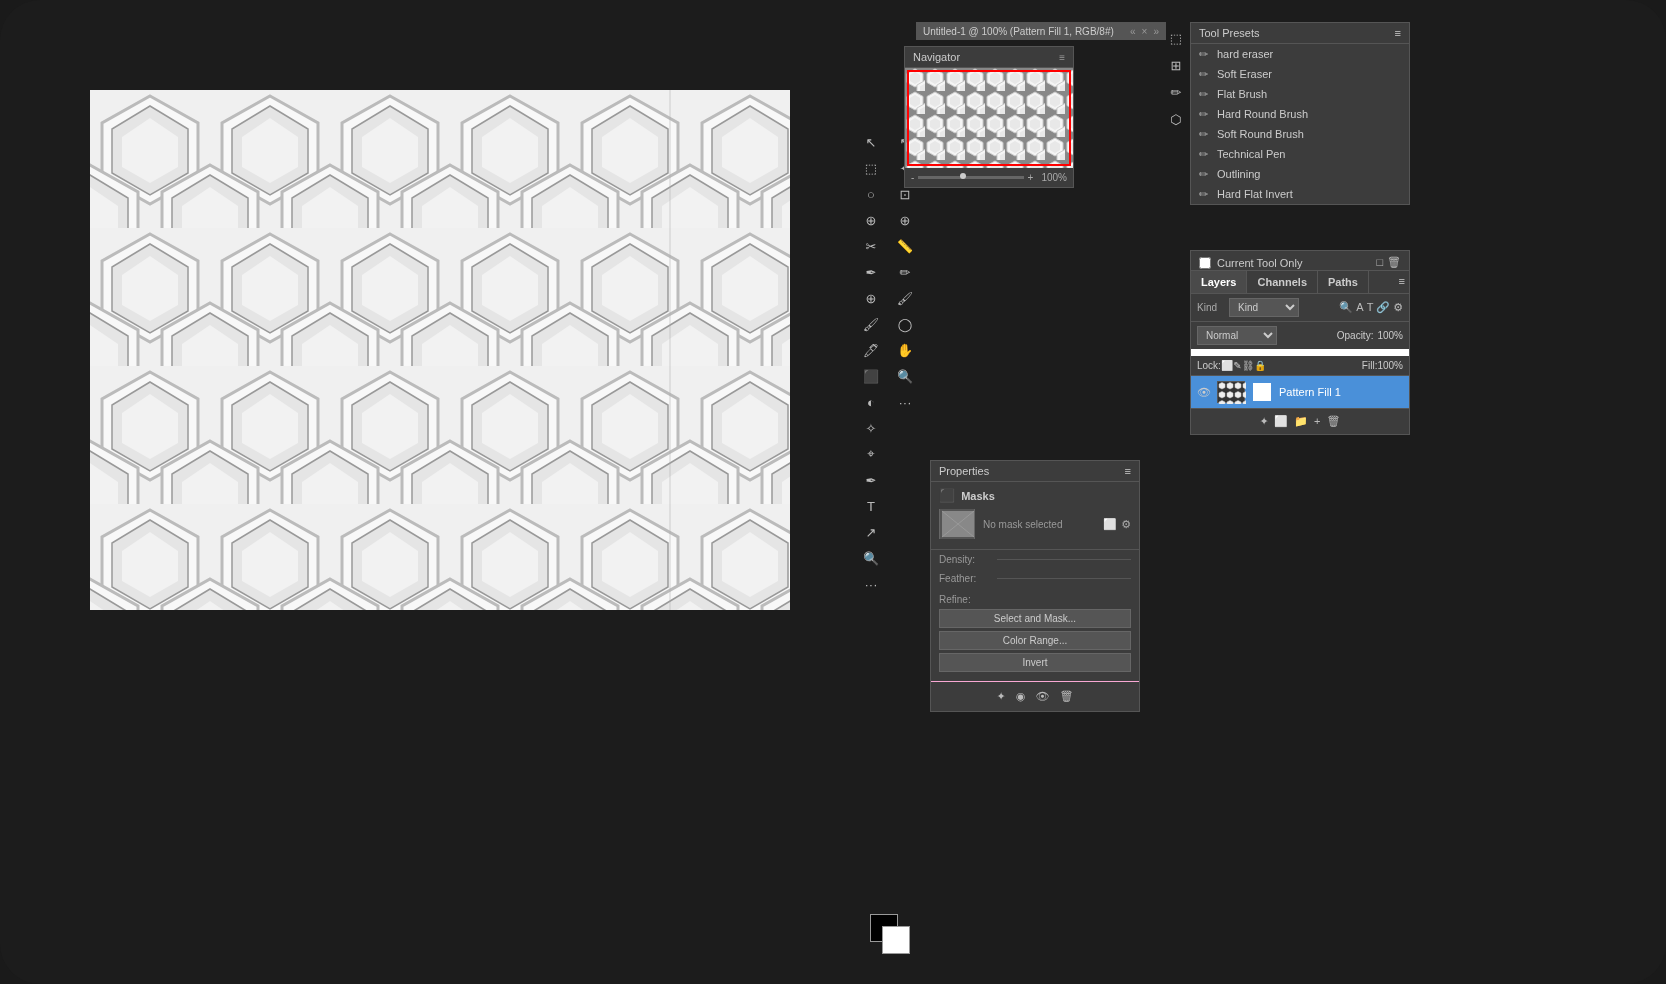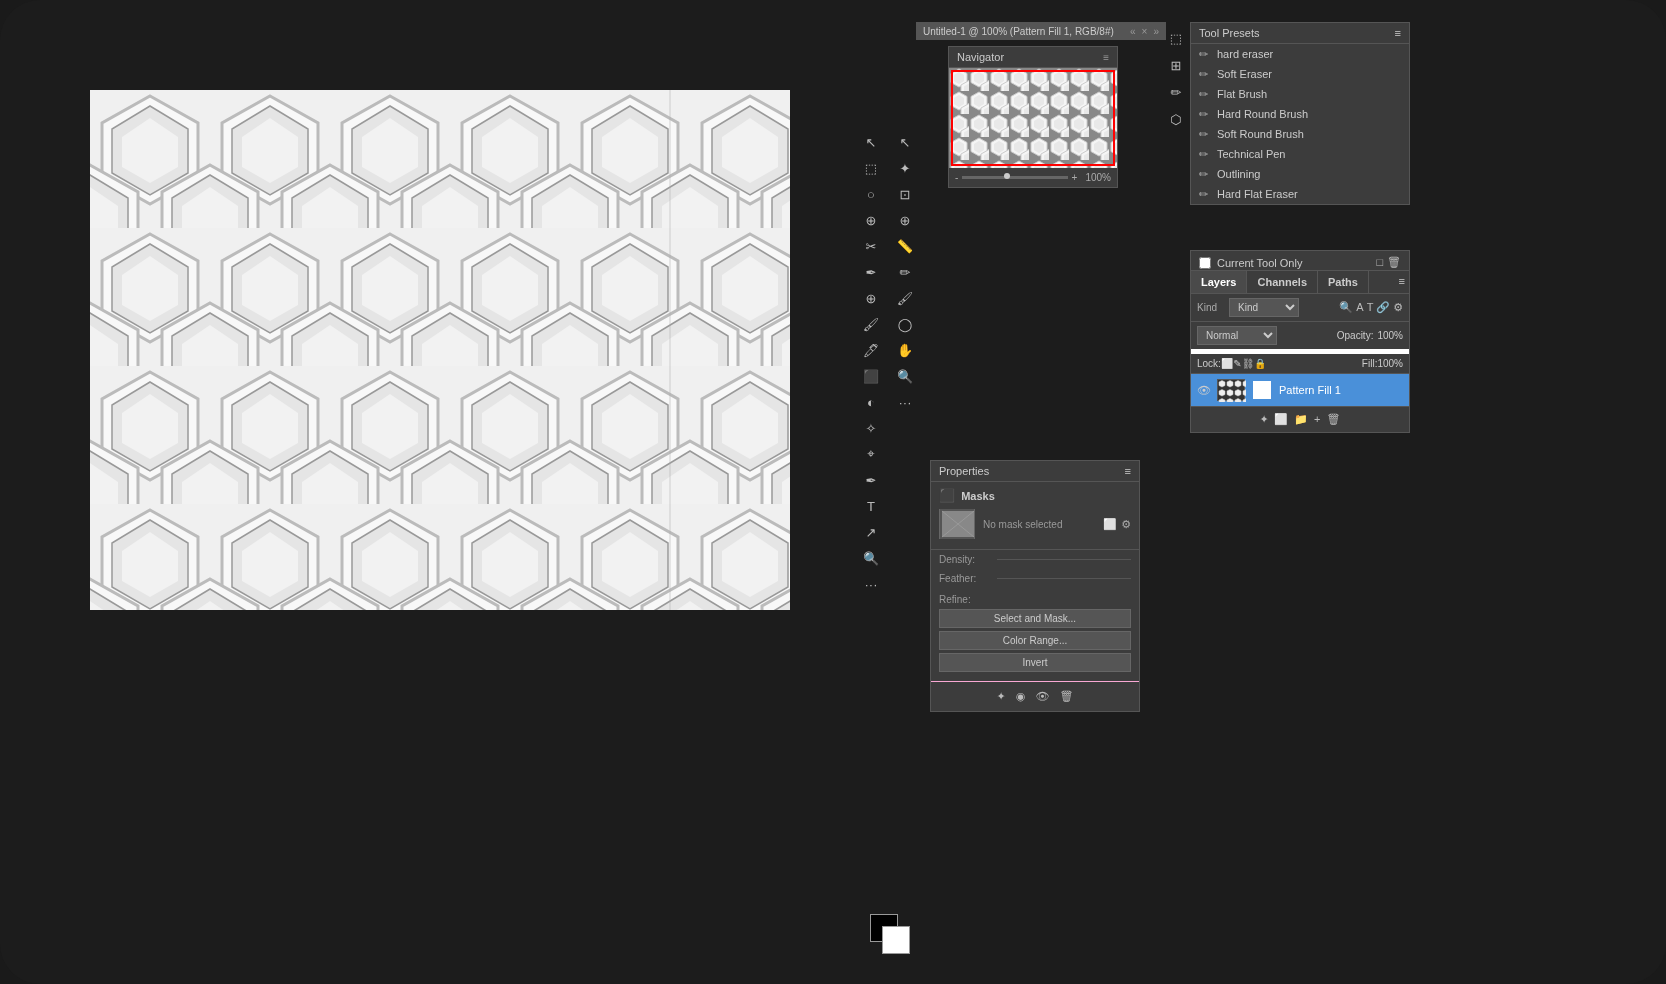--- a/index.html
+++ b/index.html
@@ -67,21 +67,21 @@
       display: flex;
       flex-direction: column;
       gap: 2px;
       align-items: center;
     }
 
     
     .navigator-panel {
       position: absolute;
       top: 22px;
-      left: 948px;
+      left: 904px;
       width: 170px;
       background: #3c3c3c;
       border: 1px solid #555;
     }
 
     .panel-header {
       background: #3c3c3c;
       padding: 4px 8px;
       display: flex;
       align-items: center;
@@ -223,21 +223,21 @@
       margin-left: auto;
       color: #bbb;
       font-size: 11px;
     }
 
     .blend-row {
       padding: 4px 6px;
       display: flex;
       align-items: center;
       gap: 20px;
-      border-bottom: 5px solid #ffffff;
+      border-bottom: 7px solid #ffffff;
     }
 
     .blend-select {
       background: #555;
       border: 1px solid #666;
       color: #ccc;
       font-size: 10px;
       padding: 2px 4px;
       width: 80px;
     }
@@ -611,21 +611,21 @@
     <div class="preset-item">
       <span class="preset-icon">✏</span>
       <span>Technical Pen</span>
     </div>
     <div class="preset-item">
       <span class="preset-icon">✏</span>
       <span>Outlining</span>
     </div>
     <div class="preset-item">
       <span class="preset-icon">✏</span>
-      <span>Hard Flat Eraser</span>
+      <span>Hard Flat Invert</span>
     </div>
   </div>
 </div>
 
 <div class="current-tool-row">
   <input type="checkbox" style="width: 12px; height: 12px;">
   <span>Current Tool Only</span>
   <div style="margin-left:auto; display:flex; gap:4px;">
     <span style="color:#bbb; cursor:pointer;">□</span>
     <span style="color:#bbb; cursor:pointer;">🗑</span>

